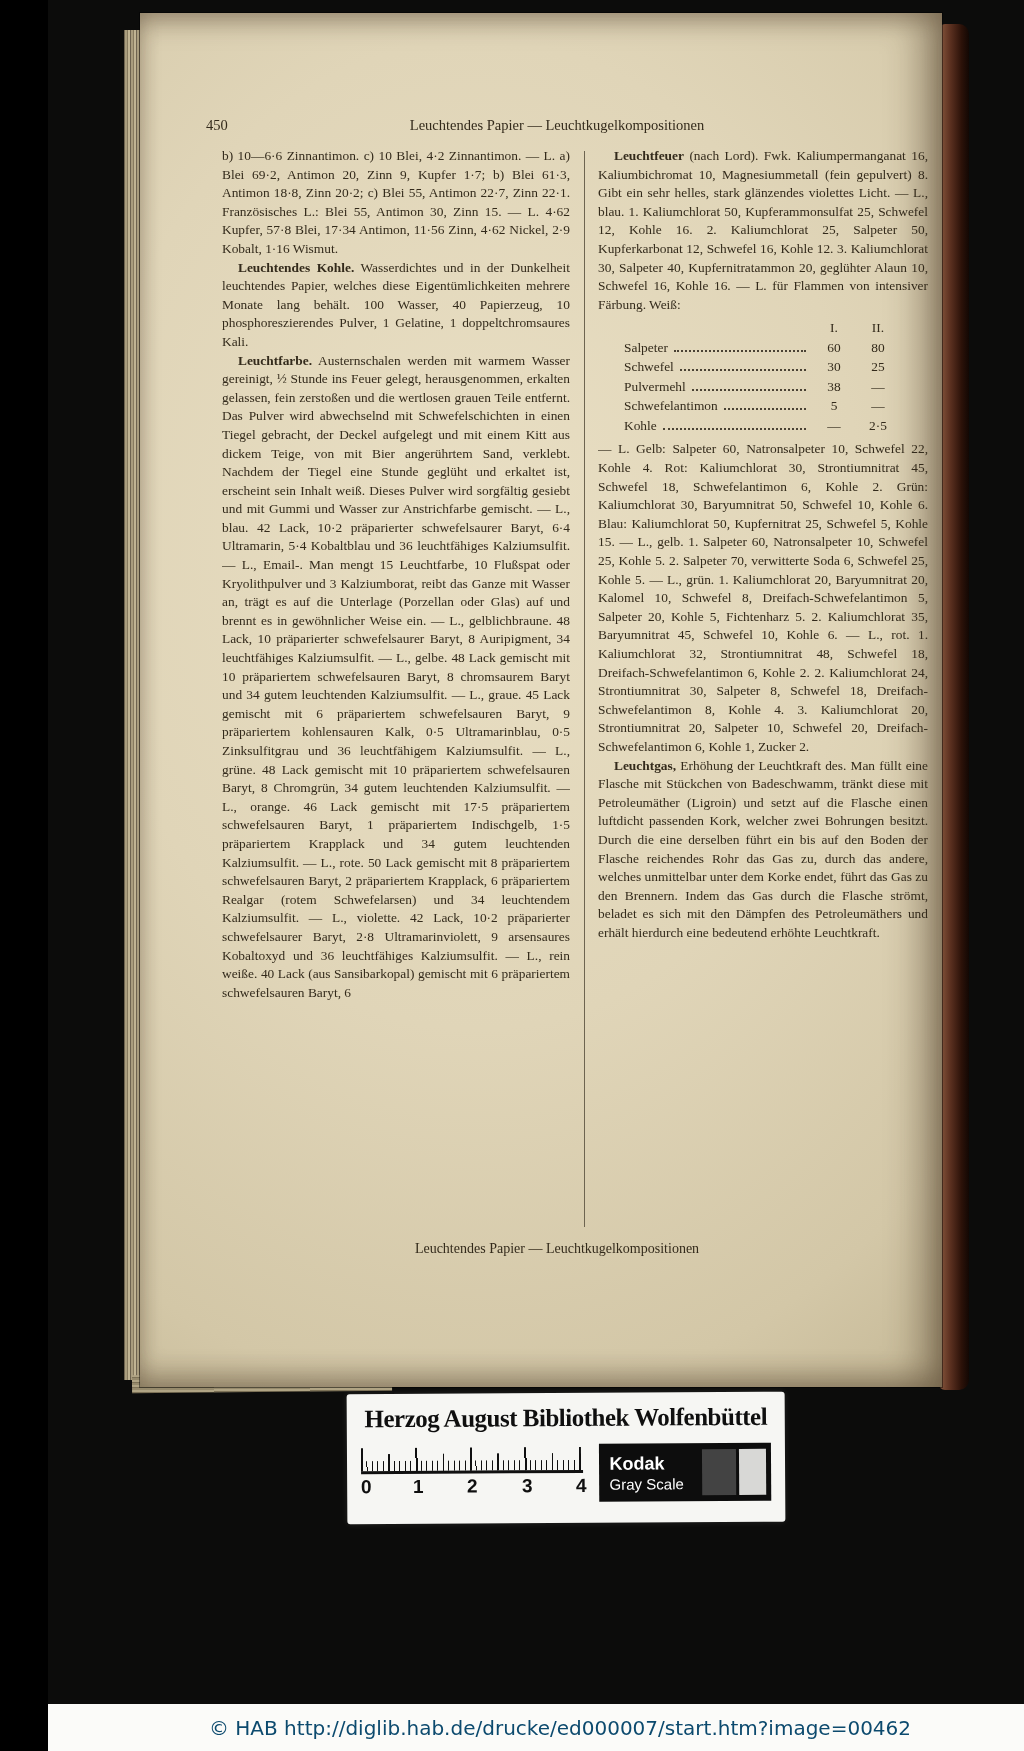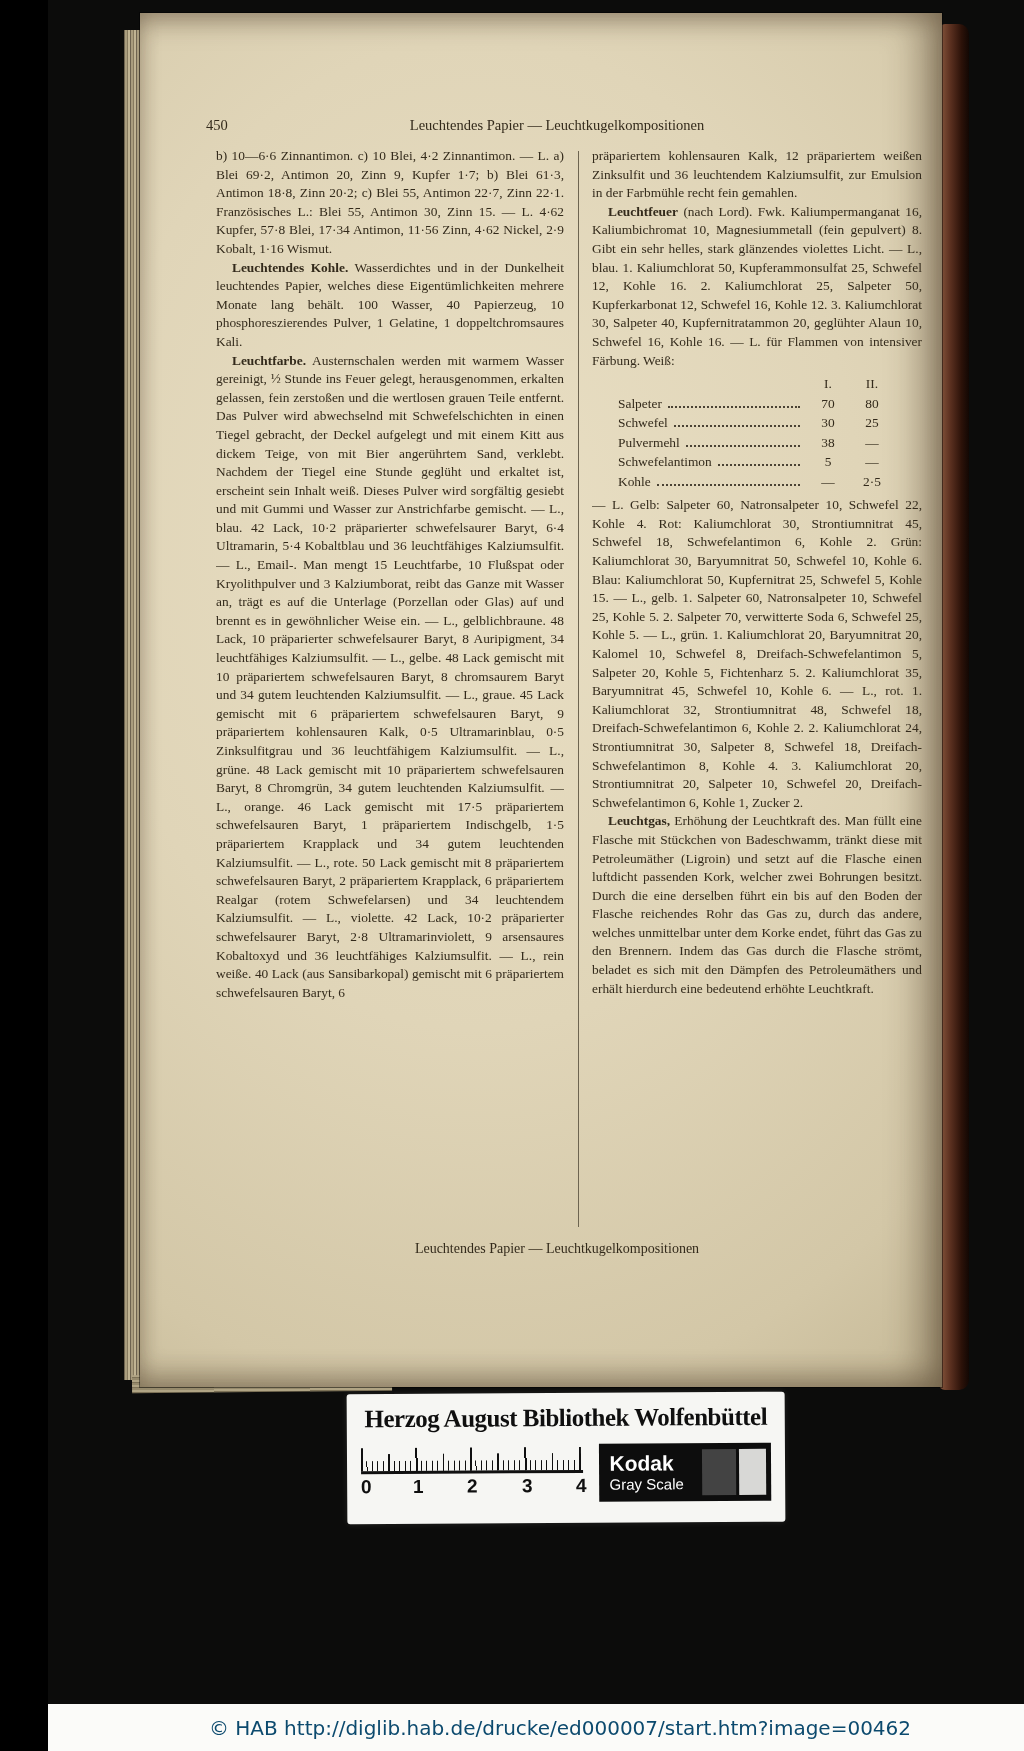--- a/index.html
+++ b/index.html
@@ -23,21 +23,21 @@
     box-shadow: inset -22px 0 34px rgba(56,36,18,.38),
                 inset 0 -14px 22px rgba(56,36,18,.22),
                 inset 0 10px 18px rgba(56,36,18,.18),
                 0 0 0 1px rgba(0,0,0,.45);
     color:#332a1b; }
 
   .page-head { position:absolute; top:104px; left:64px; width:706px; font-size:14.5px; }
   .pagenum { position:absolute; left:2px; top:0; }
   .runhead { display:block; text-align:center; }
 
-  .cols { position:absolute; top:134px; left:76px; width:706px; height:1080px; display:flex; }
+  .cols { position:absolute; top:134px; left:82px; width:706px; height:1080px; display:flex; }
   .col { font-size:13.4px; line-height:18.6px; text-align:justify; overflow:hidden; height:1080px; }
   .col.left { width:348px; }
   .col-divider { width:1px; background:#6d6450; margin:4px 13px 0 14px; height:1076px; }
   .col.right { width:330px; }
 
   p.entry { text-indent:16px; }
   p.cont  { text-indent:0; }
   b.lead  { font-weight:bold; }
 
   
@@ -70,21 +70,21 @@
   .ruler-nums span { position:absolute; top:2px; transform:translateX(-40%); }
   .ruler-nums span:nth-child(1){ left:4px; }
   .ruler-nums span:nth-child(2){ left:56px; }
   .ruler-nums span:nth-child(3){ left:110px; }
   .ruler-nums span:nth-child(4){ left:165px; }
   .ruler-nums span:nth-child(5){ left:219px; }
 
   .kodak-block { margin-left:8px; margin-top:3px; width:174px; height:58px; background:#0d0d0d;
     display:flex; align-items:center; padding:5px 5px 5px 10px; }
   .kodak-text { color:#fff; font-family:"Liberation Sans", sans-serif; flex:1; }
-  .kodak-brand { font-weight:bold; font-size:21px; line-height:22px; }
+  .kodak-brand { font-weight:bold; font-size:18px; line-height:22px; }
   .kodak-sub { font-size:15px; margin-top:1px; }
   .patch { height:46px; }
   .patch.dark { width:34px; background:#434343; margin-right:3px; }
   .patch.light { width:27px; background:#d8d8d6; }
 
   .caption-bar { position:absolute; left:0; top:1704px; width:1024px; height:47px;
     background:#fbfbf9; display:flex; align-items:center; justify-content:center;
     font-family:"DejaVu Sans", sans-serif; font-size:20px; color:#0c4a6e; }
 </style>
 </head>
@@ -107,32 +107,31 @@
 
       <div class="col left">
         <p class="cont"><span>b) 10—6·6 Zinnantimon. c) 10 Blei, 4·2 Zinnantimon. — L. a) Blei 69·2, Antimon 20, Zinn 9, Kupfer 1·7; b) Blei 61·3, Antimon 18·8, Zinn 20·2; c) Blei 55, Antimon 22·7, Zinn 22·1. Französisches L.: Blei 55, Antimon 30, Zinn 15. — L. 4·62 Kupfer, 57·8 Blei, 17·34 Antimon, 11·56 Zinn, 4·62 Nickel, 2·9 Kobalt, 1·16 Wismut.</span></p>
         <p class="entry"><b class="lead">Leuchtendes Kohle.</b> <span>Wasserdichtes und in der Dunkelheit leuchtendes Papier, welches diese Eigentümlichkeiten mehrere Monate lang behält. 100 Wasser, 40 Papierzeug, 10 phosphoreszierendes Pulver, 1 Gelatine, 1 doppeltchromsaures Kali.</span></p>
         <p class="entry"><b class="lead">Leuchtfarbe.</b> <span>Austernschalen werden mit warmem Wasser gereinigt, ½ Stunde ins Feuer gelegt, herausgenommen, erkalten gelassen, fein zerstoßen und die wertlosen grauen Teile entfernt. Das Pulver wird abwechselnd mit Schwefelschichten in einen Tiegel gebracht, der Deckel aufgelegt und mit einem Kitt aus dickem Teige, von mit Bier angerührtem Sand, verklebt. Nachdem der Tiegel eine Stunde geglüht und erkaltet ist, erscheint sein Inhalt weiß. Dieses Pulver wird sorgfältig gesiebt und mit Gummi und Wasser zur Anstrichfarbe gemischt. — L., blau. 42 Lack, 10·2 präparierter schwefelsaurer Baryt, 6·4 Ultramarin, 5·4 Kobaltblau und 36 leuchtfähiges Kalziumsulfit. — L., Email-. Man mengt 15 Leuchtfarbe, 10 Flußspat oder Kryolithpulver und 3 Kalziumborat, reibt das Ganze mit Wasser an, trägt es auf die Unterlage (Porzellan oder Glas) auf und brennt es in gewöhnlicher Weise ein. — L., gelblichbraune. 48 Lack, 10 präparierter schwefelsaurer Baryt, 8 Auripigment, 34 leuchtfähiges Kalziumsulfit. — L., gelbe. 48 Lack gemischt mit 10 präpariertem schwefelsauren Baryt, 8 chromsaurem Baryt und 34 gutem leuchtenden Kalziumsulfit. — L., graue. 45 Lack gemischt mit 6 präpariertem schwefelsauren Baryt, 9 präpariertem kohlensauren Kalk, 0·5 Ultramarinblau, 0·5 Zinksulfitgrau und 36 leuchtfähigem Kalziumsulfit. — L., grüne. 48 Lack gemischt mit 10 präpariertem schwefelsauren Baryt, 8 Chromgrün, 34 gutem leuchtenden Kalziumsulfit. — L., orange. 46 Lack gemischt mit 17·5 präpariertem schwefelsauren Baryt, 1 präpariertem Indischgelb, 1·5 präpariertem Krapplack und 34 gutem leuchtenden Kalziumsulfit. — L., rote. 50 Lack gemischt mit 8 präpariertem schwefelsauren Baryt, 2 präpariertem Krapplack, 6 präpariertem Realgar (rotem Schwefelarsen) und 34 leuchtendem Kalziumsulfit. — L., violette. 42 Lack, 10·2 präparierter schwefelsaurer Baryt, 2·8 Ultramarinviolett, 9 arsensaures Kobaltoxyd und 36 leuchtfähiges Kalziumsulfit. — L., rein weiße. 40 Lack (aus Sansibarkopal) gemischt mit 6 präpariertem schwefelsauren Baryt, 6</span></p>
       </div>
 
       <div class="col-divider"></div>
 
       <div class="col right">
-        <p class="cont"><span>präpariertem kohlensauren Kalk, 12 präpariertem weißen Zinksulfit und 36 leuchtendem Kalziumsulfit, zur Emulsion in der Farbmühle recht fein gemahlen.</span></p>
         <p class="entry"><b class="lead">Leuchtfeuer</b> <span>(nach Lord). Fwk. Kaliumpermanganat 16, Kaliumbichromat 10, Magnesiummetall (fein gepulvert) 8. Gibt ein sehr helles, stark glänzendes violettes Licht. — L., blau. 1. Kaliumchlorat 50, Kupferammonsulfat 25, Schwefel 12, Kohle 16. 2. Kaliumchlorat 25, Salpeter 50, Kupferkarbonat 12, Schwefel 16, Kohle 12. 3. Kaliumchlorat 30, Salpeter 40, Kupfernitratammon 20, geglühter Alaun 10, Schwefel 16, Kohle 16. — L. für Flammen von intensiver Färbung. Weiß:</span></p>
 
         <div class="tbl">
           <div class="thead">
             <span class="tv">I.</span>
             <span class="tv">II.</span>
           </div>
           <div class="trow">
             <span class="tlabel">Salpeter</span>
               <span class="leader"></span>
-              <span class="tv">70</span>
+              <span class="tv">60</span>
               <span class="tv">80</span>
           </div>
           <div class="trow">
             <span class="tlabel">Schwefel</span>
               <span class="leader"></span>
               <span class="tv">30</span>
               <span class="tv">25</span>
           </div>
           <div class="trow">
             <span class="tlabel">Pulvermehl</span>

